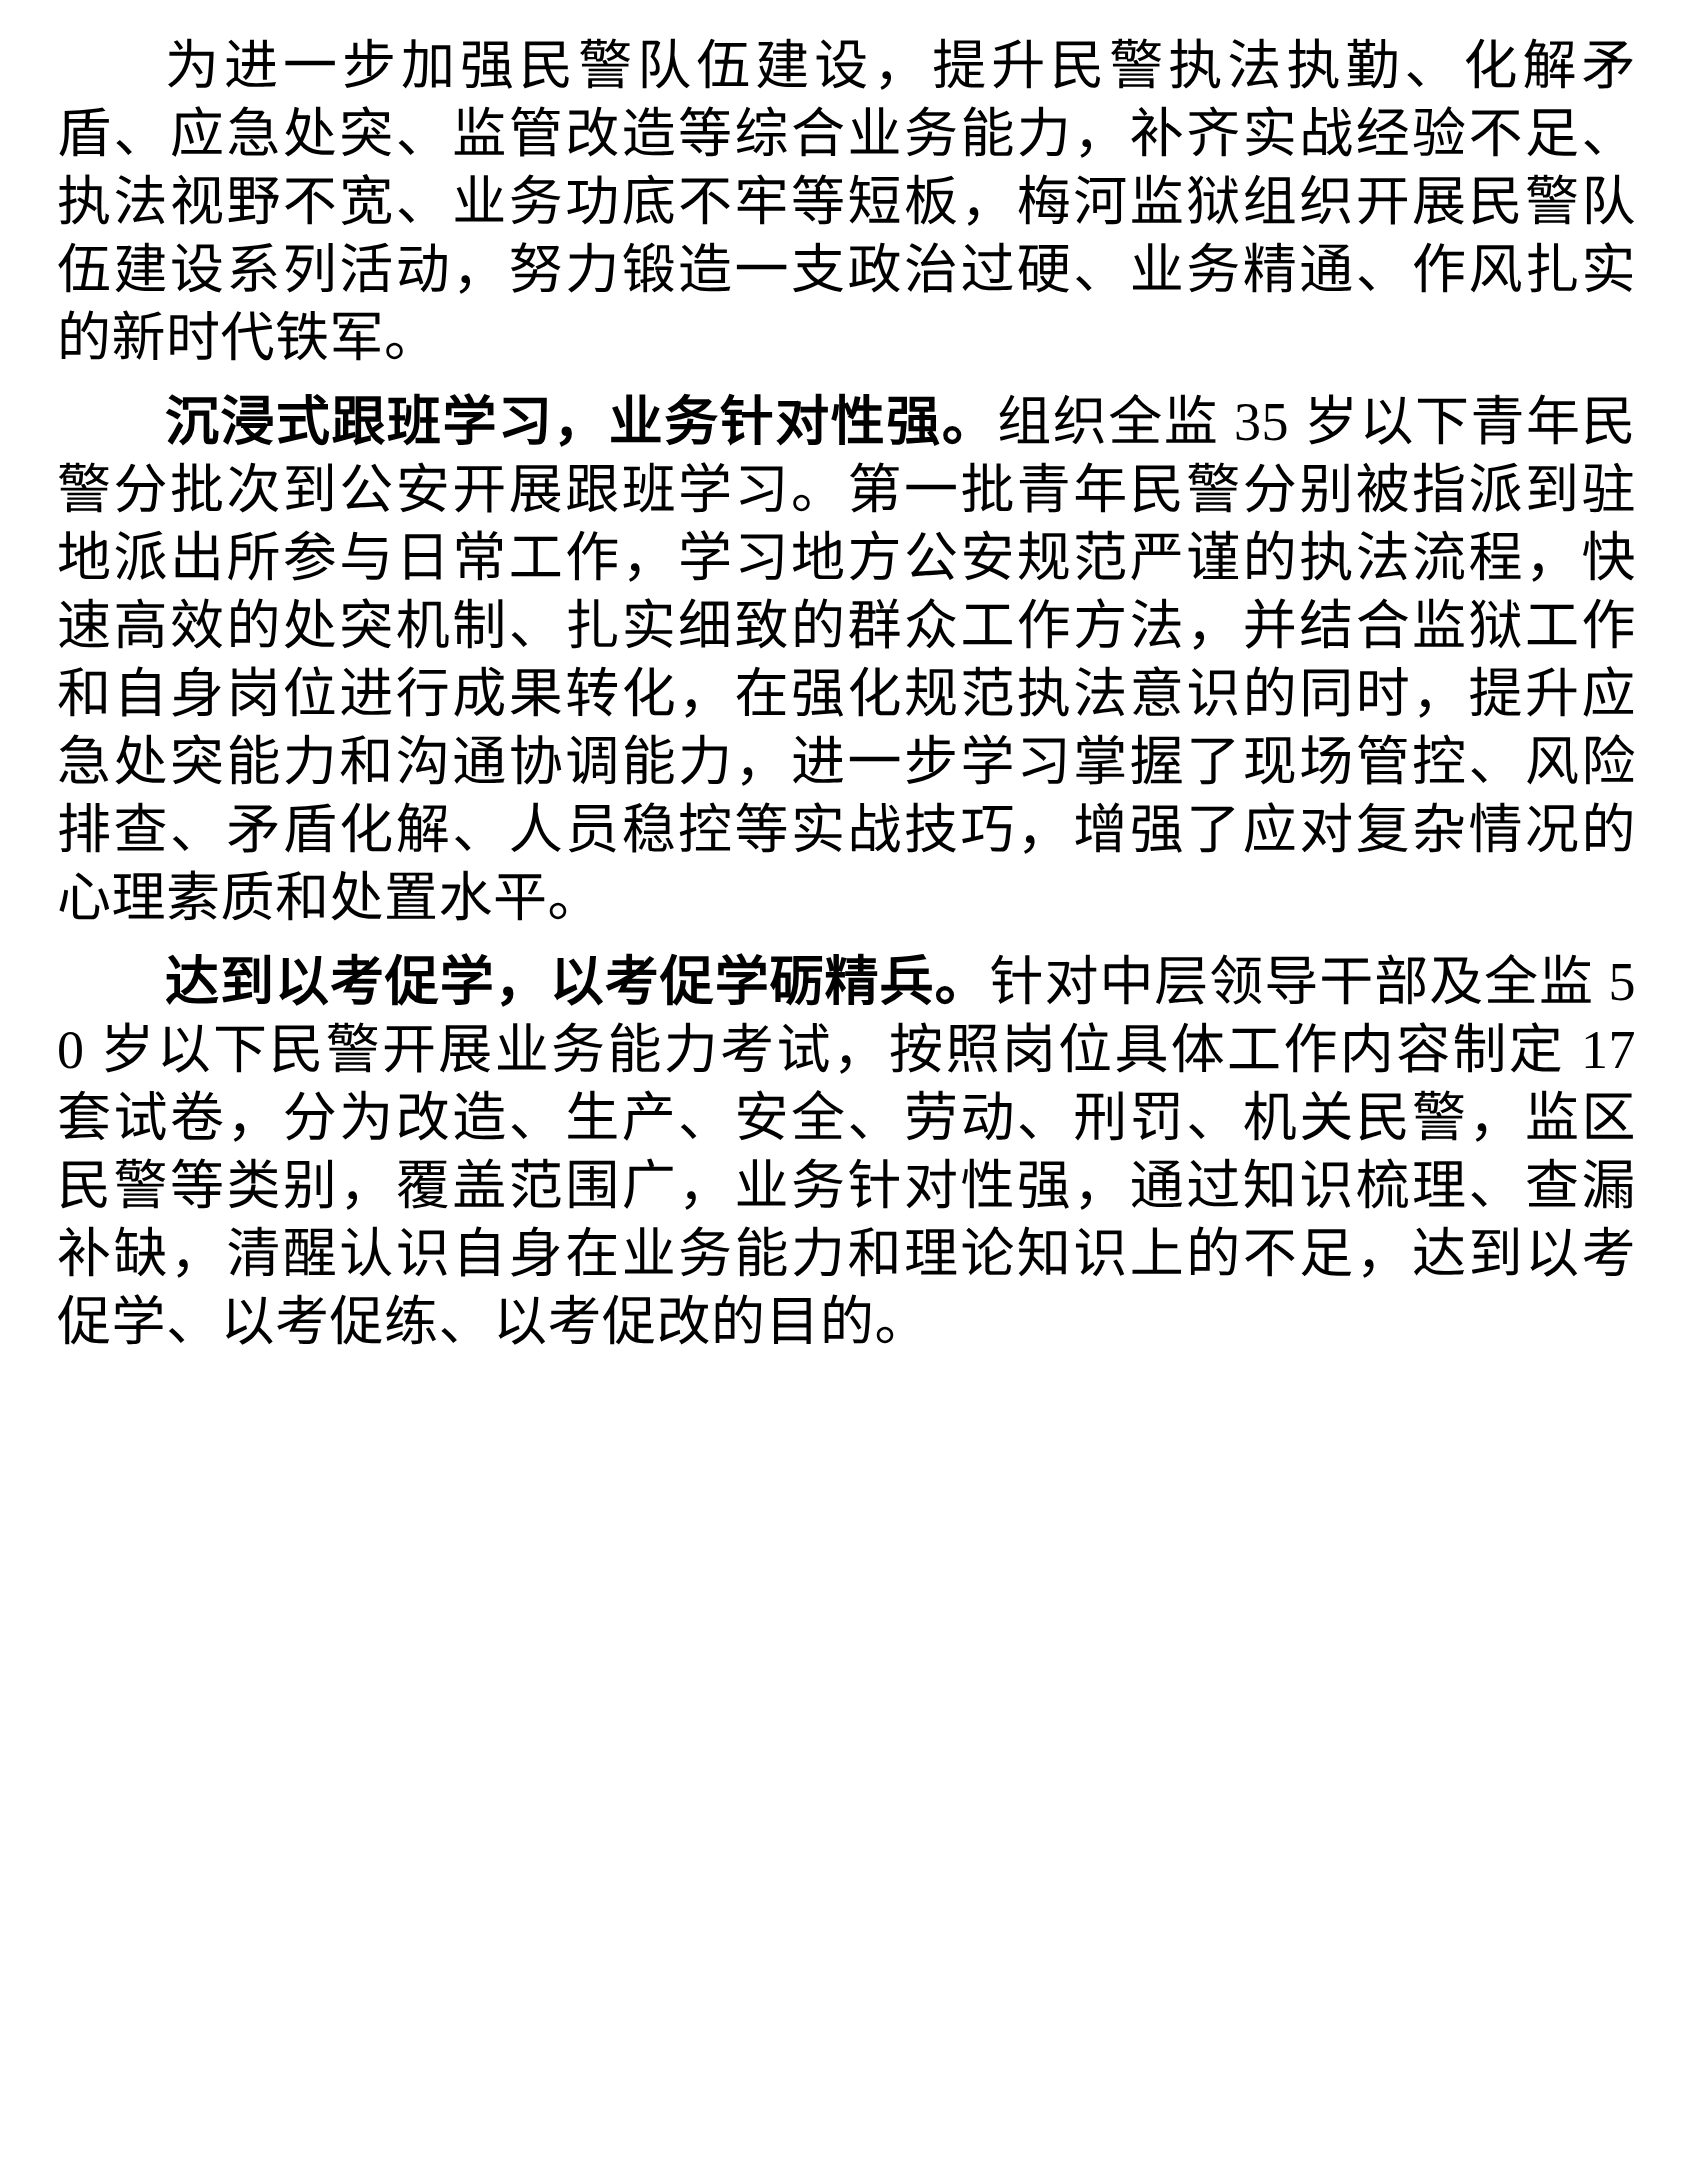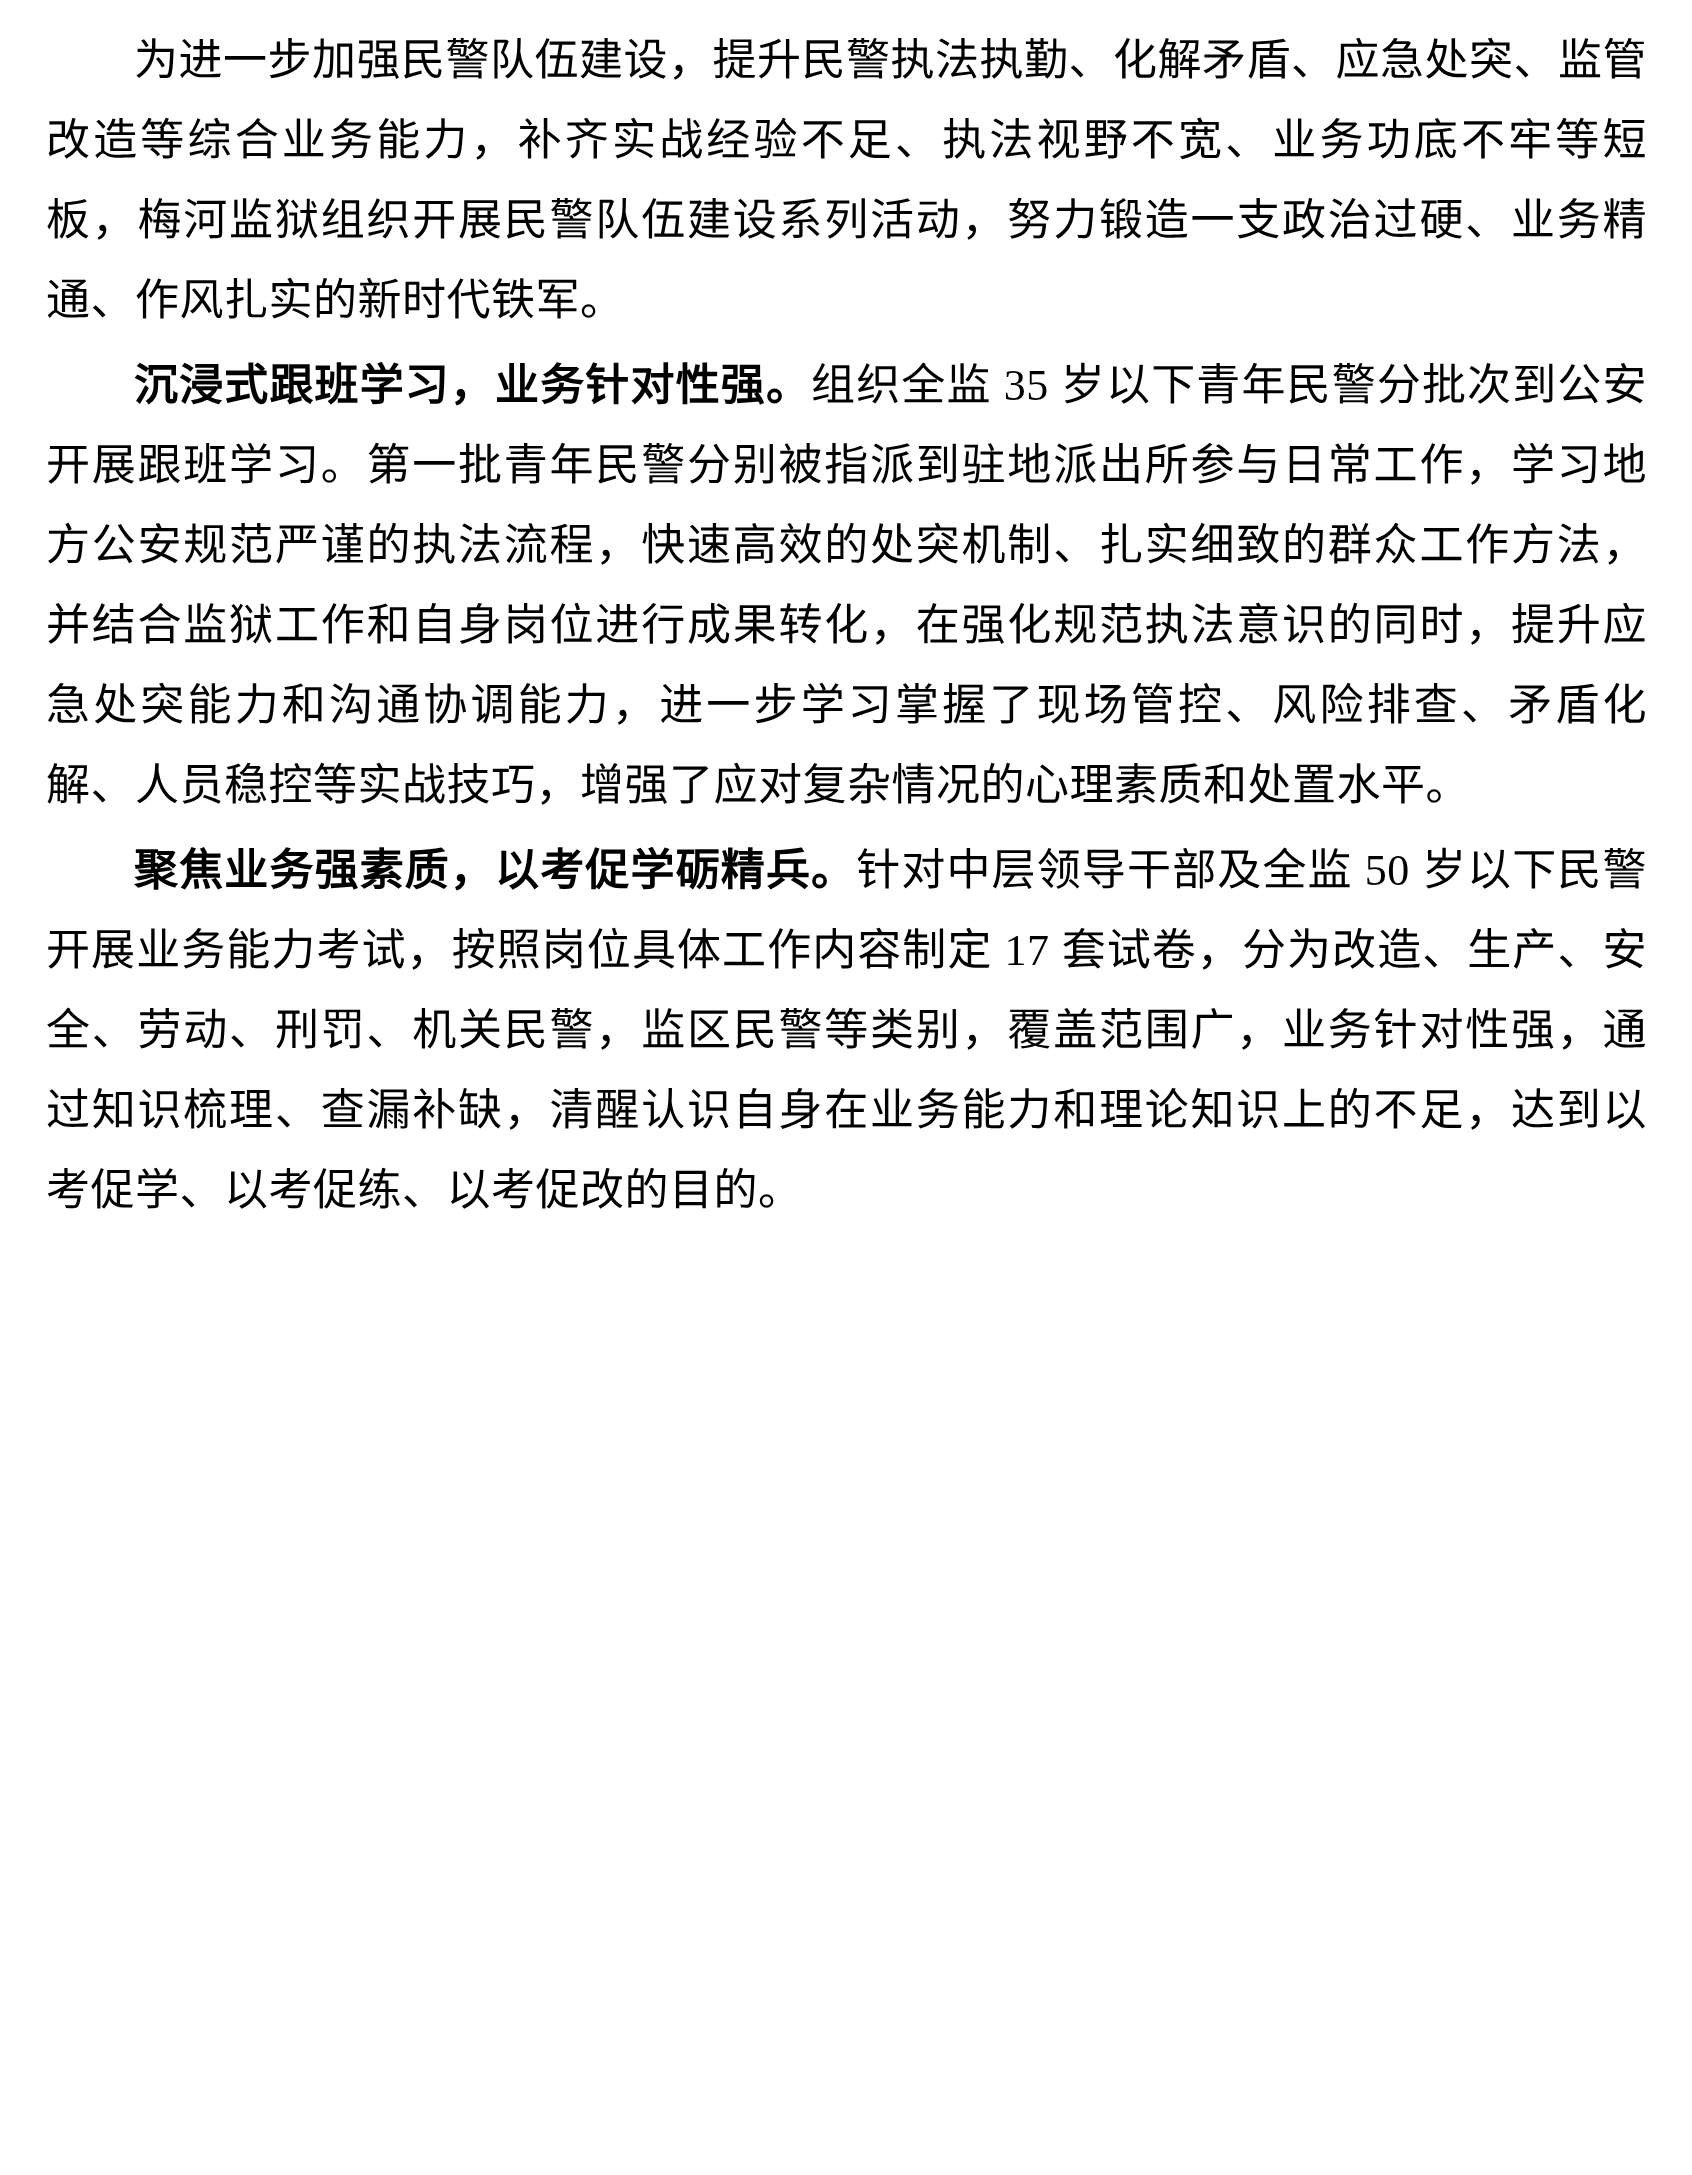--- a/index.html
+++ b/index.html
@@ -11,23 +11,23 @@
     width: 1692px;
     height: 2176px;
     background: #ffffff;
     box-sizing: border-box;
     padding: 16px 40px 0 41px;
     overflow: hidden;
     font-family: "Liberation Serif", "DejaVu Serif", serif;
     color: #000000;
   }
   .doc-body p {
-    margin: 5px;
-    font-size: 44px;
-    line-height: 80px;
+    margin: 16px;
+    font-size: 54px;
+    line-height: 68px;
     text-align: justify;
     text-justify: inter-ideograph;
     text-indent: 2em;
     letter-spacing: 0.5px;
     word-break: break-all;
   }
   .doc-body p .lead {
     font-weight: bold;
   }
   .doc-body p .body-text {
@@ -42,19 +42,19 @@
 
     <p>
       <span class="body-text">为进一步加强民警队伍建设，提升民警执法执勤、化解矛盾、应急处突、监管改造等综合业务能力，补齐实战经验不足、执法视野不宽、业务功底不牢等短板，梅河监狱组织开展民警队伍建设系列活动，努力锻造一支政治过硬、业务精通、作风扎实的新时代铁军。</span>
     </p>
 
     <p>
       <span class="lead">沉浸式跟班学习，业务针对性强。</span><span class="body-text">组织全监 35 岁以下青年民警分批次到公安开展跟班学习。第一批青年民警分别被指派到驻地派出所参与日常工作，学习地方公安规范严谨的执法流程，快速高效的处突机制、扎实细致的群众工作方法，并结合监狱工作和自身岗位进行成果转化，在强化规范执法意识的同时，提升应急处突能力和沟通协调能力，进一步学习掌握了现场管控、风险排查、矛盾化解、人员稳控等实战技巧，增强了应对复杂情况的心理素质和处置水平。</span>
     </p>
 
     <p>
-      <span class="lead">聚焦业务强素质，以考促学砺精兵。</span><span class="body-text">针对中层领导干部及全监 50 岁以下民警开展业务能力考试，按照岗位具体工作内容制定 17 套试卷，分为改造、生产、安全、劳动、刑罚、机关民警，监区民警等类别，覆盖范围广，业务针对性强，通过知识梳理、查漏补缺，清醒认识自身在业务能力和理论知识上的不足，达到以考促学、以考促练、以考促改的目的。</span>
+      <span class="lead">达到以考促学，以考促学砺精兵。</span><span class="body-text">针对中层领导干部及全监 50 岁以下民警开展业务能力考试，按照岗位具体工作内容制定 17 套试卷，分为改造、生产、安全、劳动、刑罚、机关民警，监区民警等类别，覆盖范围广，业务针对性强，通过知识梳理、查漏补缺，清醒认识自身在业务能力和理论知识上的不足，达到以考促学、以考促练、以考促改的目的。</span>
     </p>
 
 
   </div>
 </div>
 
 
 </body></html>

